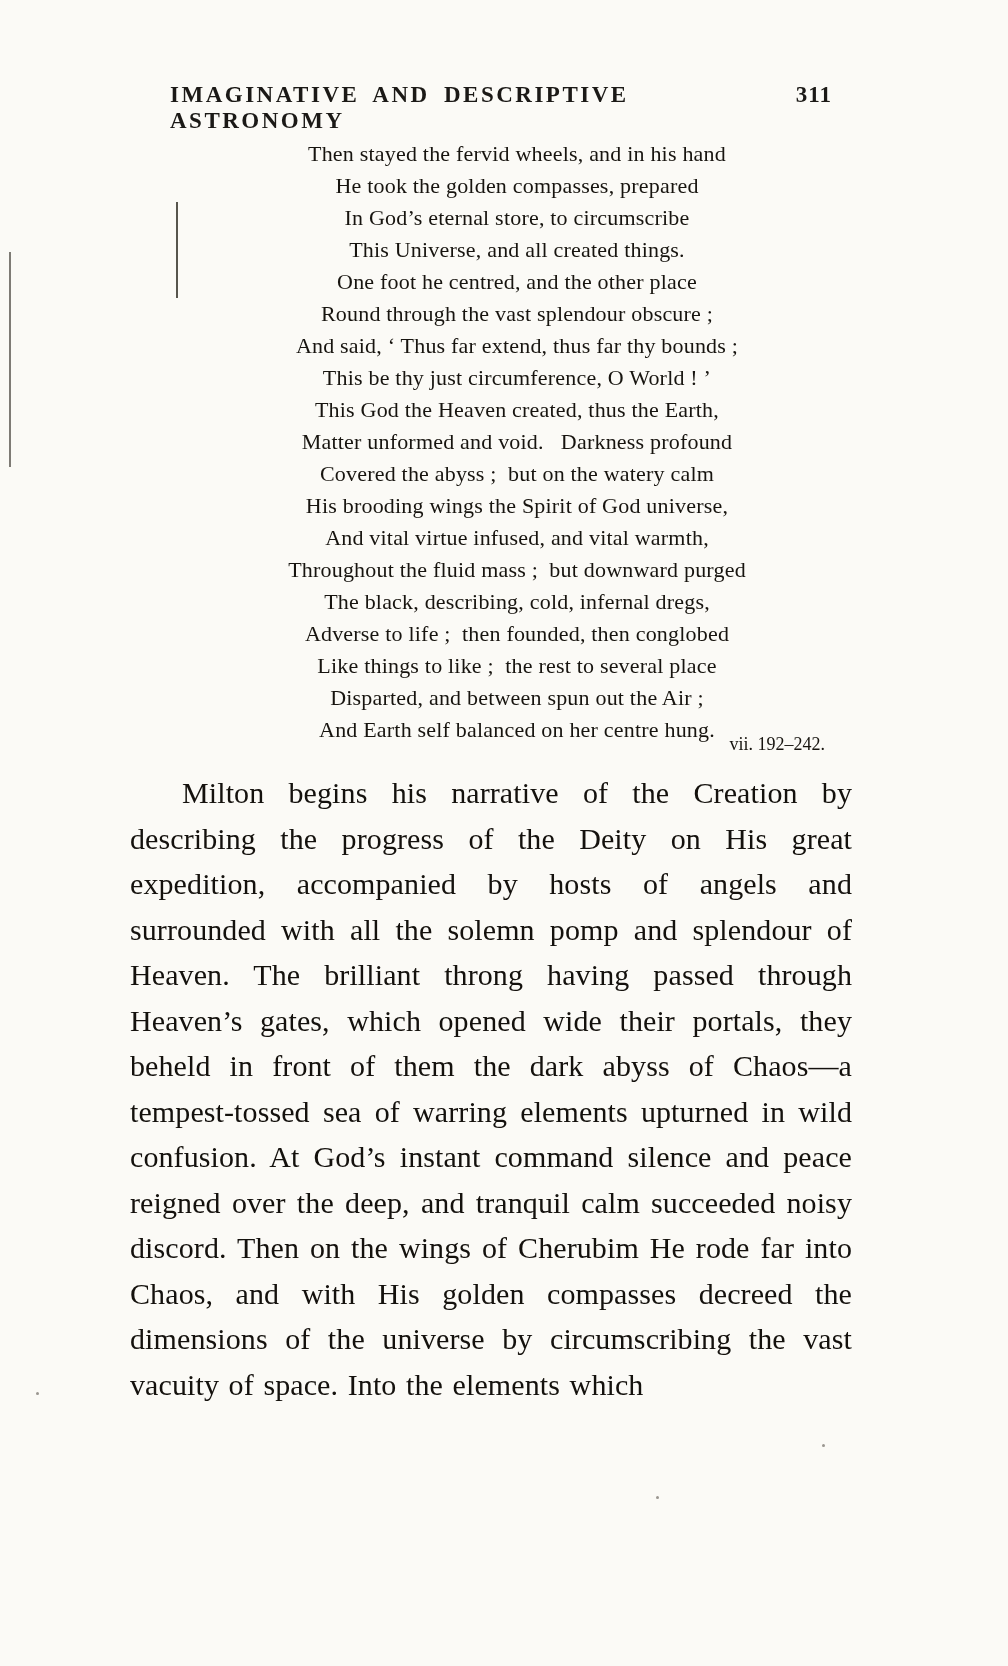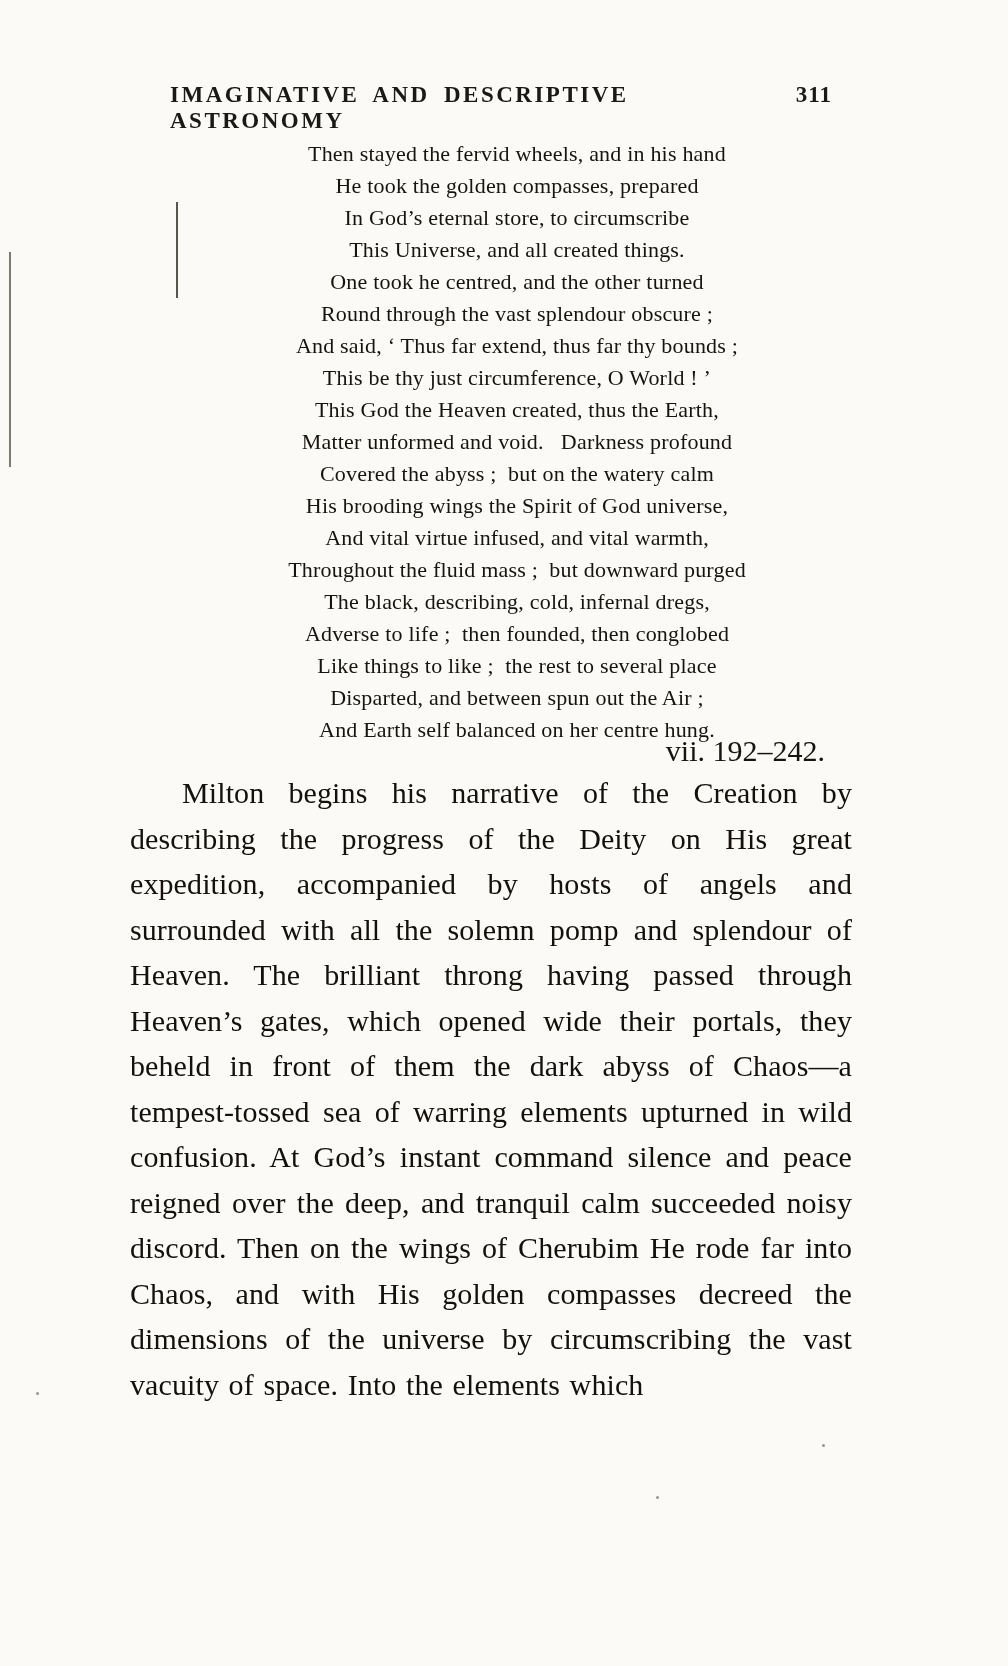--- a/index.html
+++ b/index.html
@@ -50,21 +50,21 @@
     letter-spacing: 0.2px;
     white-space: pre-wrap;
     color: #17140f;
   }
   .citation {
     position: absolute;
     top: 734px;
     left: 197px;
     width: 628px;
     text-align: right;
-    font-size: 30px;
+    font-size: 18px;
     color: #17140f;
   }
   
   .prose {
     position: absolute;
     top: 770px;
     left: 130px;
     width: 722px;
     margin: 0;
     font-size: 30px;
@@ -120,21 +120,21 @@
   <div class="running-header">
     <span>IMAGINATIVE AND DESCRIPTIVE ASTRONOMY</span>
     <span class="page-num">311</span>
   </div>
 
   <div class="poem">
       <div class="poem-line">Then stayed the fervid wheels, and in his hand</div>
       <div class="poem-line">He took the golden compasses, prepared</div>
       <div class="poem-line">In God’s eternal store, to circumscribe</div>
       <div class="poem-line">This Universe, and all created things.</div>
-      <div class="poem-line">One took he centred, and the other turned</div>
+      <div class="poem-line">One foot he centred, and the other place</div>
       <div class="poem-line">Round through the vast splendour obscure ;</div>
       <div class="poem-line">And said, ‘ Thus far extend, thus far thy bounds ;</div>
       <div class="poem-line">This be thy just circumference, O World ! ’</div>
       <div class="poem-line">This God the Heaven created, thus the Earth,</div>
       <div class="poem-line">Matter unformed and void.   Darkness profound</div>
       <div class="poem-line">Covered the abyss ;  but on the watery calm</div>
       <div class="poem-line">His brooding wings the Spirit of God universe,</div>
       <div class="poem-line">And vital virtue infused, and vital warmth,</div>
       <div class="poem-line">Throughout the fluid mass ;  but downward purged</div>
       <div class="poem-line">The black, describing, cold, infernal dregs,</div>

